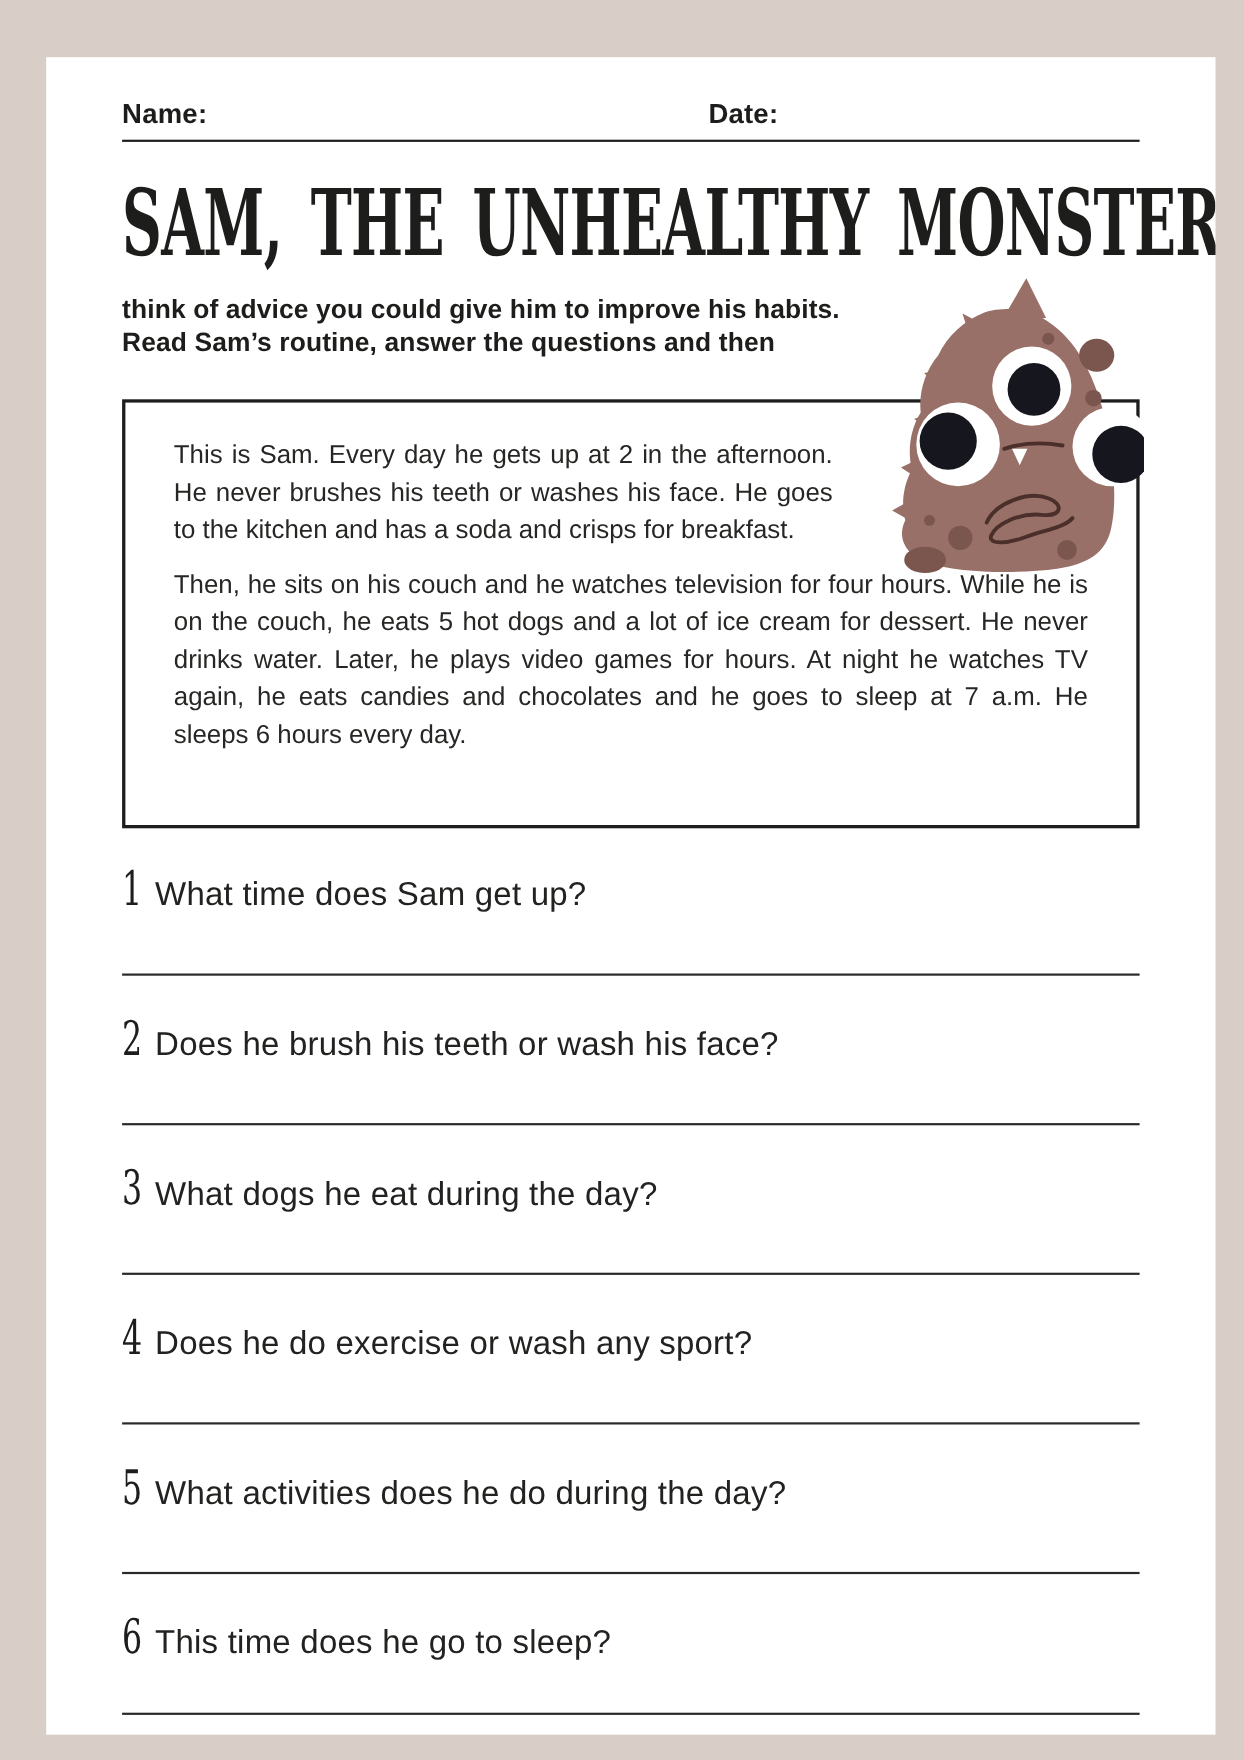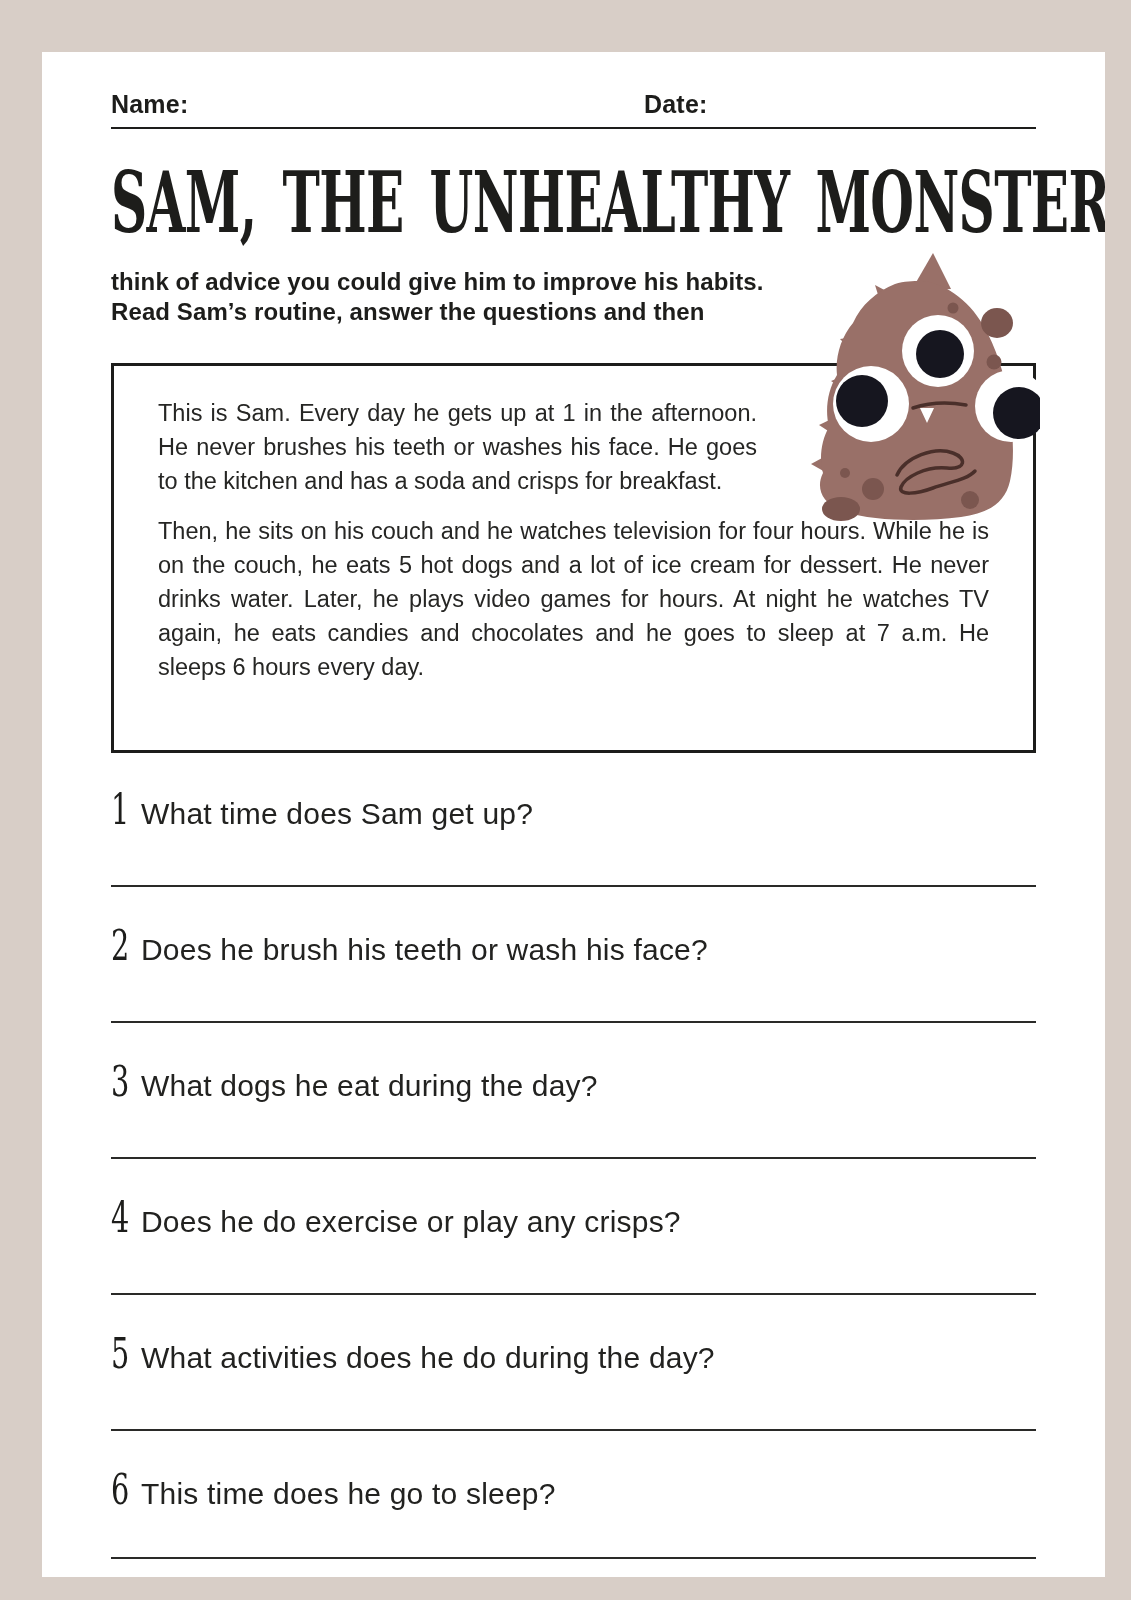--- a/index.html
+++ b/index.html
@@ -135,21 +135,21 @@
     <div class="title">
       <span class="title-inner">SAM, THE UNHEALTHY MONSTER</span>
     </div>
 
     <div class="instructions">
       <div>think of advice you could give him to improve his habits.</div>
       <div>Read Sam’s routine, answer the questions and then</div>
     </div>
 
     <div class="passage-box">
-      <p class="passage-p passage-p1">This is Sam. Every day he gets up at 1 in the afternoon. He never brushes his teeth or washes his face. He goes to the kitchen and has a soda and crisps for breakfast.</p>
+      <p class="passage-p passage-p1">This is Sam. Every day he gets up at 2 in the afternoon. He never brushes his teeth or washes his face. He goes to the kitchen and has a soda and crisps for breakfast.</p>
       <p class="passage-p passage-p2">Then, he sits on his couch and he watches television for four hours. While he is on the couch, he eats 5 hot dogs and a lot of ice cream for dessert. He never drinks water. Later, he plays video games for hours. At night he watches TV again, he eats candies and chocolates and he goes to sleep at 7 a.m. He sleeps 6 hours every day.</p>
     </div>
 
     <div class="questions">
 
       <div class="question">
         <div class="q-row">
           <span class="q-number">1</span>
           <span class="q-text">What time does Sam get up?</span>
         </div>
@@ -168,21 +168,21 @@
         <div class="q-row">
           <span class="q-number">3</span>
           <span class="q-text">What dogs he eat during the day?</span>
         </div>
         <div class="answer-line"></div>
       </div>
 
       <div class="question">
         <div class="q-row">
           <span class="q-number">4</span>
-          <span class="q-text">Does he do exercise or play any crisps?</span>
+          <span class="q-text">Does he do exercise or wash any sport?</span>
         </div>
         <div class="answer-line"></div>
       </div>
 
       <div class="question">
         <div class="q-row">
           <span class="q-number">5</span>
           <span class="q-text">What activities does he do during the day?</span>
         </div>
         <div class="answer-line"></div>

